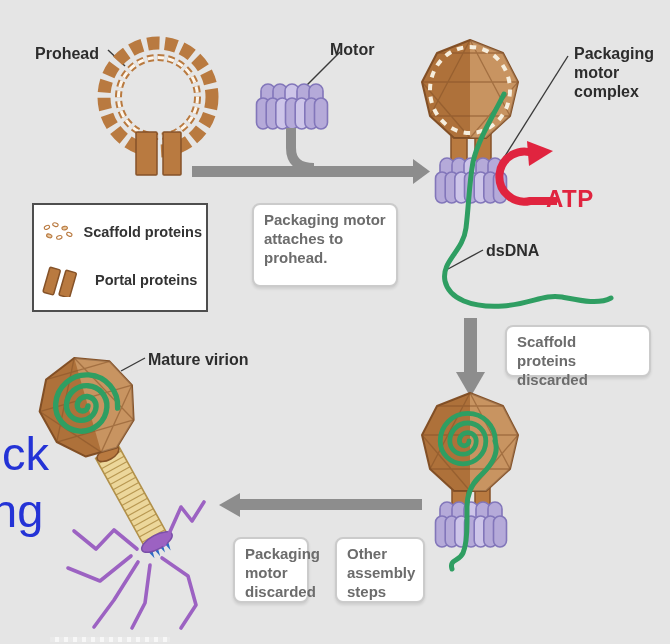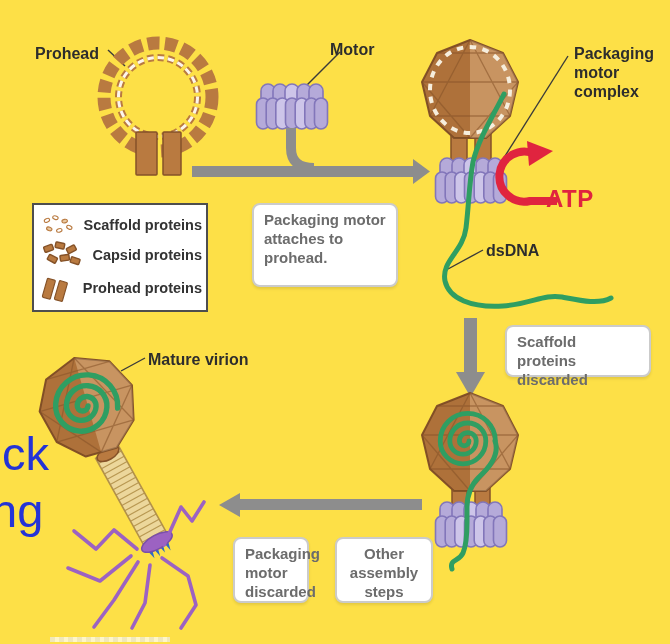--- a/index.html
+++ b/index.html
@@ -4,21 +4,21 @@
 <style>
 :root{
   --brown:#b97a40; --brown-dark:#855228; --tan:#ecd0a8;
   --purple:#b5aad9; --purple-light:#cdc5e9; --purple-dark:#8276ba;
   --violet:#9c62c2; --violet-dark:#7a4fa8; --green:#2f9e62;
   --gray-arrow:#8d8d8d; --red:#e0243f; --blue-overlay:#2433d6; --blue-spike:#2e6bc4;
   --label:#2d2d2d; --callout-text:#6c6c6c; --callout-border:#cbcbcb;
   --legend-border:#4e4e4e; --tail-fill:#ecd79b; --tail-line:#b2914a;
 }
 html,body{margin:0;padding:0;background:#fff;}
-.stage{position:relative;width:670px;height:644px;background:#fde047;overflow:hidden;
+.stage{position:relative;width:670px;height:644px;background:#e5e5e5;overflow:hidden;
   font-family:"Liberation Sans",sans-serif;}
 svg.art{position:absolute;left:0;top:0;width:670px;height:644px;}
 .lbl{position:absolute;font-weight:bold;font-size:16px;line-height:1.2;color:var(--label);}
 .lbl.multi{width:102px;}
 .atp{position:absolute;font-weight:bold;font-size:24px;color:var(--red);letter-spacing:.5px;}
 .callout{position:absolute;background:#fff;border:2px solid var(--callout-border);
   border-radius:8px;color:var(--callout-text);font-weight:bold;font-size:15px;line-height:1.25;
   padding:6px 10px;box-sizing:border-box;box-shadow:0 2px 3px rgba(0,0,0,.10);}
 .legend{position:absolute;left:32px;top:203px;width:176px;height:109px;
   border:2px solid var(--legend-border);background:#fff;box-sizing:border-box;
@@ -174,45 +174,32 @@
         <ellipse class="legend-ell" cx="9" cy="8" rx="3.6" ry="2.3" fill="#fff" transform="rotate(-25 9 8)"></ellipse>
         <ellipse class="legend-ell" cx="20" cy="4.5" rx="3.6" ry="2.3" fill="#fff" transform="rotate(15 20 4.5)"></ellipse>
         <ellipse class="legend-ell" cx="32" cy="9" rx="3.6" ry="2.3" fill="#e9c9a2" transform="rotate(-10 32 9)"></ellipse>
         <ellipse class="legend-ell" cx="12" cy="19" rx="3.6" ry="2.3" fill="#e9c9a2" transform="rotate(20 12 19)"></ellipse>
         <ellipse class="legend-ell" cx="25" cy="21" rx="3.6" ry="2.3" fill="#fff" transform="rotate(-15 25 21)"></ellipse>
         <ellipse class="legend-ell" cx="38" cy="17" rx="3.6" ry="2.3" fill="#fff" transform="rotate(25 38 17)"></ellipse>
       </svg>
       <span>Scaffold proteins</span>
     </div>
     <div class="legend-row">
-      <svg width="50" height="30" viewBox="0 0 50 30">
-        <g class="portal">
-          <rect x="-4.7" y="-3" width="9.5" height="6" rx="1" transform="translate(9,8) rotate(-20)"></rect>
-          <rect x="-4.7" y="-3" width="9.5" height="6" rx="1" transform="translate(21,5) rotate(12)"></rect>
-          <rect x="-4.7" y="-3" width="9.5" height="6" rx="1" transform="translate(33,9) rotate(-28)"></rect>
-          <rect x="-4.7" y="-3" width="9.5" height="6" rx="1" transform="translate(13,19) rotate(28)"></rect>
-          <rect x="-4.7" y="-3" width="9.5" height="6" rx="1" transform="translate(26,18) rotate(-8)"></rect>
-          <rect x="-4.7" y="-3" width="9.5" height="6" rx="1" transform="translate(37,21) rotate(18)"></rect>
-        </g>
-      </svg>
-      <span>Capsid proteins</span>
-    </div>
-    <div class="legend-row">
       <svg width="50" height="34" viewBox="0 0 50 34">
         <g class="portal">
           <rect x="0" y="0" width="11" height="26" rx="1.5" transform="translate(10,4) rotate(16)"></rect>
           <rect x="0" y="0" width="11" height="26" rx="1.5" transform="translate(26,7) rotate(16)"></rect>
         </g>
       </svg>
-      <span>Prohead proteins</span>
+      <span>Portal proteins</span>
     </div>
   </div>
 
   <div class="callout" style="left:252px;top:203px;width:146px;height:84px;">Packaging motor attaches to prohead.</div>
   <div class="callout" style="left:505px;top:325px;width:146px;height:52px;">Scaffold proteins discarded</div>
   <div class="callout" style="left:233px;top:537px;width:76px;height:66px;">Packaging motor discarded</div>
-  <div class="callout" style="left:335px;top:537px;width:98px;height:66px;text-align:center;">Other assembly steps</div>
+  <div class="callout" style="left:335px;top:537px;width:90px;height:66px;">Other assembly steps</div>
 
   <div class="overlay-blue" style="left:2px;top:430px;">ck</div>
   <div class="overlay-blue" style="left:-9px;top:487px;">ng</div>
 
   <div class="faint-caption"></div>
 </div>
 
 </body></html>

